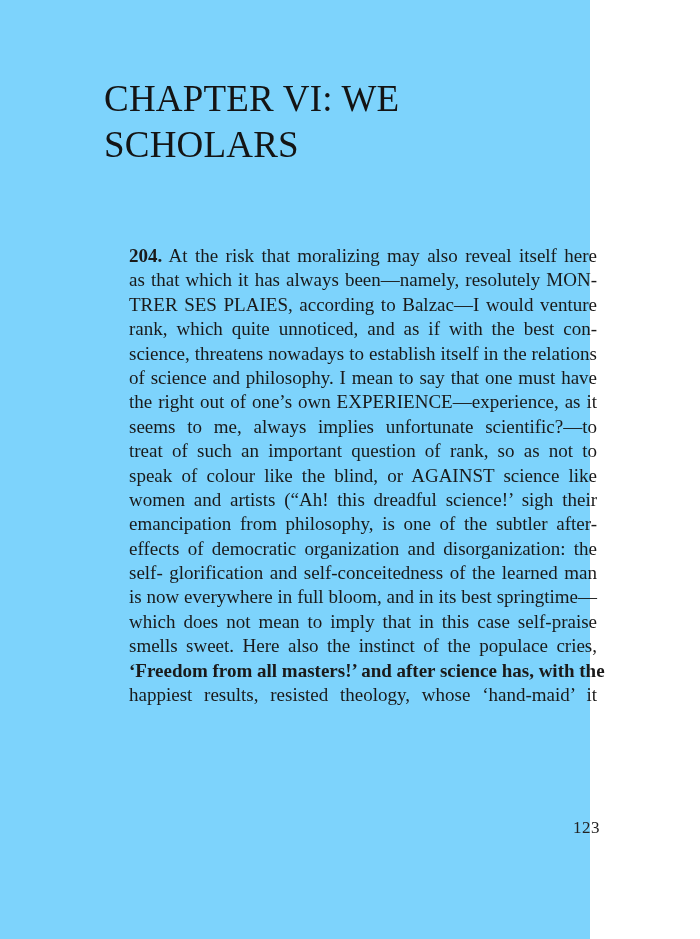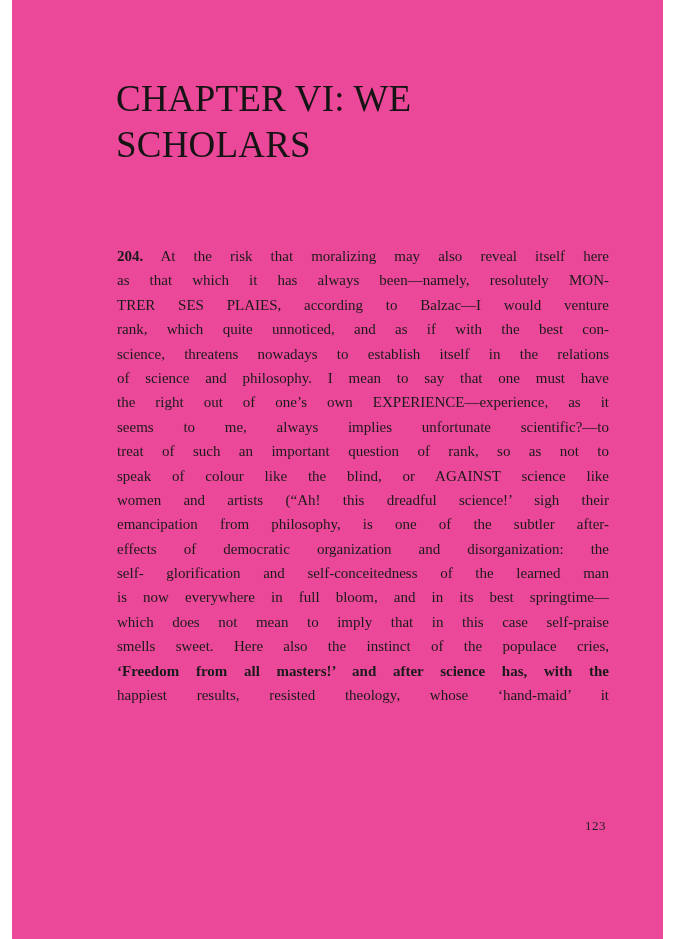--- a/index.html
+++ b/index.html
@@ -10,23 +10,23 @@
     body {
       width: 700px;
       height: 939px;
       position: relative;
       overflow: hidden;
       color: #1a1a1a;
       font-family: "Liberation Serif", "DejaVu Serif", serif;
     }
     .page {
       position: absolute;
-      left: 12px; top: 0;
-      width: 651px; height: 939px;
-      background: #ec4899;
+      left: 0; top: 0;
+      width: 590px; height: 939px;
+      background: #7dd3fc;
     }
     .chapter-title {
       position: absolute;
       left: 104px;
       top: 76px;
       width: 420px;
       margin: 0;
       font-weight: normal;
       font-size: 37px;
       line-height: 46px;
@@ -37,33 +37,34 @@
     .body-text {
       position: absolute;
       left: 105px;
       top: 244px;
       width: 492px;
     }
     .line {
       display: block;
       height: 24.4px;
       line-height: 24.4px;
-      font-size: 15px;
+      font-size: 19px;
       white-space: nowrap;
       text-align: justify;
       text-align-last: justify;
       color: #1a1a1a;
+      margin-left: 24px;
     }
     .line.last { text-align-last: justify; }
     .para-num { font-weight: bold; }
     .page-number {
       position: absolute;
       left: 573px;
       top: 818px;
-      font-size: 13px;
+      font-size: 17px;
       color: #222;
       letter-spacing: 0.5px;
     }
   </style>
 </head>
 <body>
 
 <div class="page">
 
   <h1 class="chapter-title">

